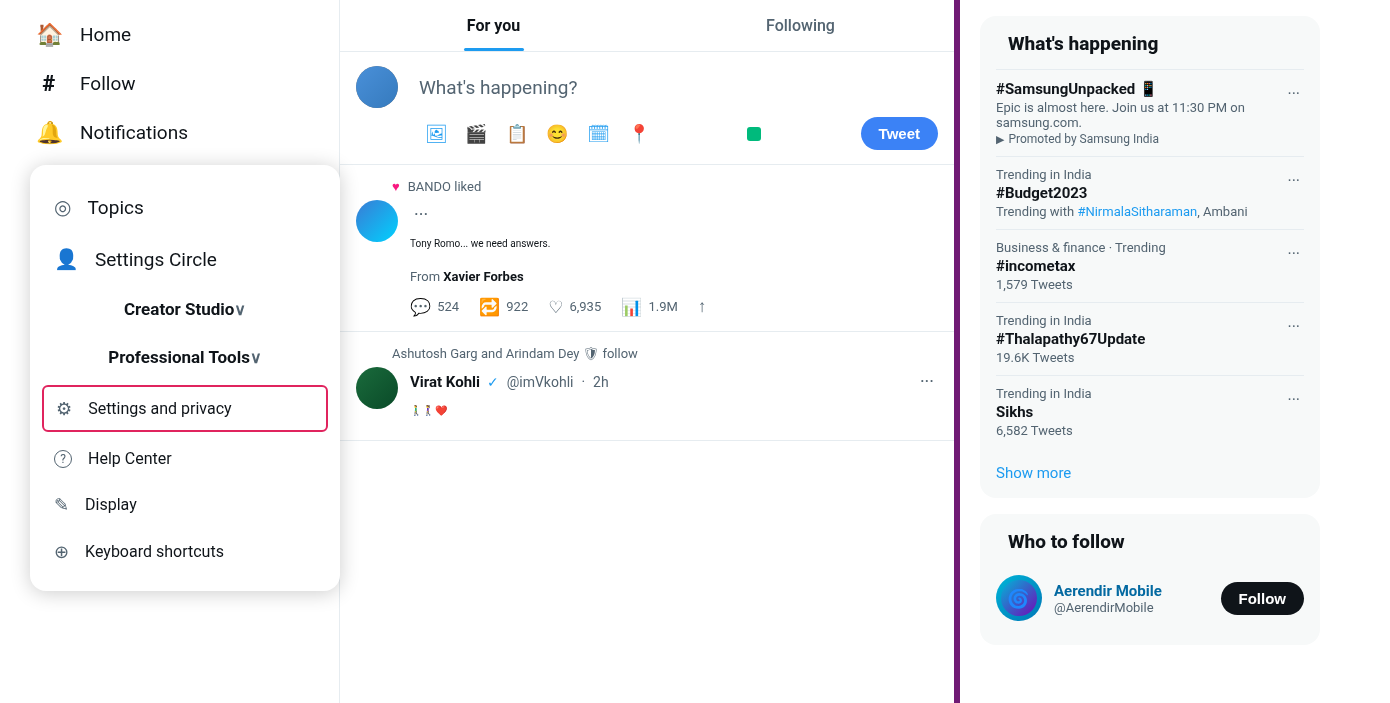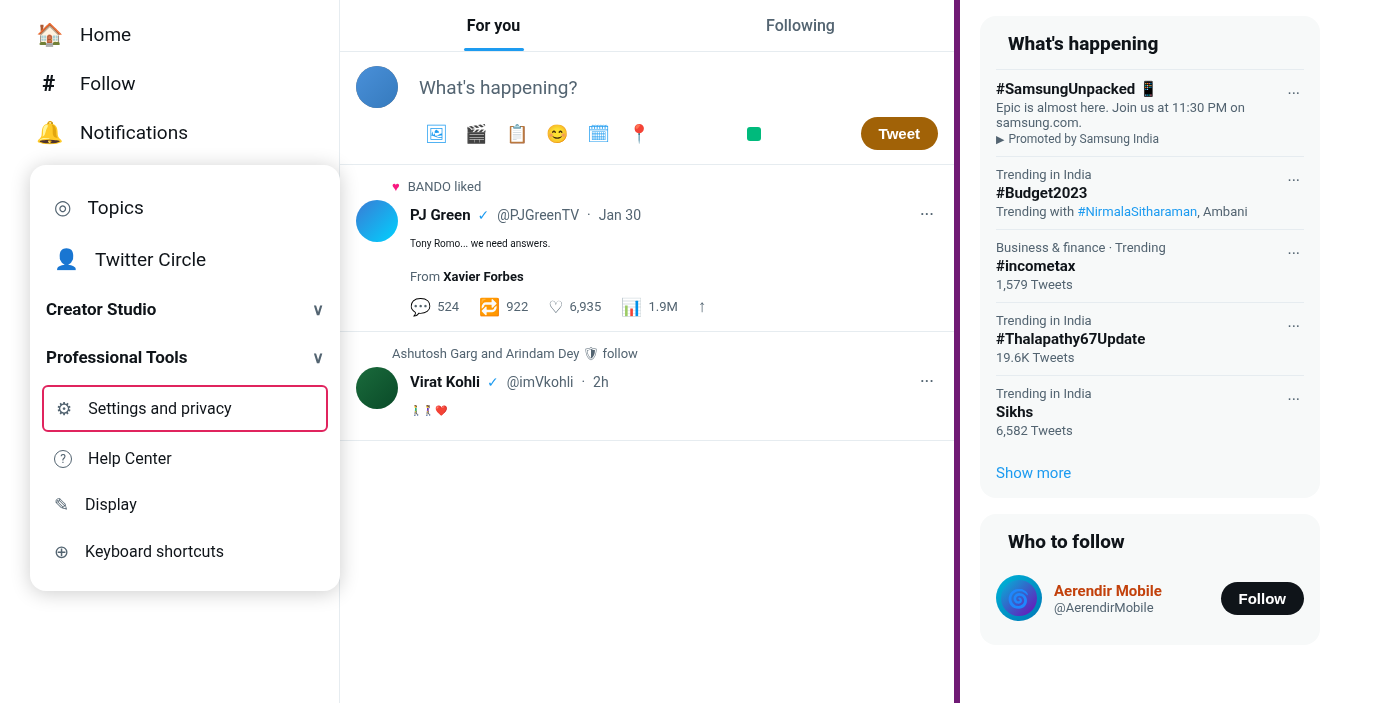--- a/index.html
+++ b/index.html
@@ -61,22 +61,22 @@
       font-size: 19px;
       color: #0f1419;
     }
     .dropdown-section-item .d-icon {
       font-size: 20px;
       color: #536471;
     }
     .dropdown-collapsible {
       display: flex;
       align-items: center;
-      justify-content: space-between;
-      padding: 14px 16px;
+      justify-content: center;
+      padding: 14px 40px;
       cursor: pointer;
       font-size: 17px;
       font-weight: 700;
       color: #0f1419;
     }
     .dropdown-collapsible .chevron { color: #536471; font-size: 16px; }
 
     .sub-item {
       display: flex;
       align-items: center;
@@ -174,21 +174,21 @@
     }
     .green-dot {
       width: 14px;
       height: 14px;
       border-radius: 3px;
       background: #00ba7c;
       margin-left: auto;
       margin-right: 10px;
     }
     .tweet-btn {
-      background: #a16207;
+      background: #3b82f6;
       color: #fff;
       border: none;
       border-radius: 20px;
       padding: 8px 18px;
       font-size: 15px;
       font-weight: 700;
       cursor: pointer;
       margin-left: auto;
     }
 
@@ -380,21 +380,21 @@
       flex-shrink: 0;
       display: flex;
       align-items: center;
       justify-content: center;
       font-size: 20px;
     }
     .follow-info { flex: 1; }
     .follow-name {
       font-size: 15px;
       font-weight: 700;
-      color: #c2410c;
+      color: #0369a1;
     }
     .follow-handle {
       font-size: 13px;
       color: #536471;
     }
     .follow-btn {
       background: #0f1419;
       color: #fff;
       border: none;
       border-radius: 20px;
@@ -435,21 +435,21 @@
     <span>Notifications</span>
   </div>
 
   <div class="dropdown-menu">
     <div class="dropdown-section-item">
       <span class="d-icon">◎</span>
       <span>Topics</span>
     </div>
     <div class="dropdown-section-item">
       <span class="d-icon">👤</span>
-      <span>Twitter Circle</span>
+      <span>Settings Circle</span>
     </div>
 
     <div class="dropdown-collapsible">
       <span>Creator Studio</span>
       <span class="chevron">∨</span>
     </div>
 
     <div class="dropdown-collapsible">
       <span>Professional Tools</span>
       <span class="chevron">∨</span>
@@ -507,27 +507,20 @@
 
   <div class="tweet-card">
     <div class="liked-by">
       <span style="color:#f91880;">♥</span>
       <span>BANDO liked</span>
     </div>
     <div class="tweet-header">
       <div class="tweet-avatar" style="background:linear-gradient(135deg,#3a7bd5,#00d2ff);"></div>
       <div class="tweet-meta">
         <div class="tweet-name-row">
-          <div>
-            <span class="tweet-name">PJ Green</span>
-            <span class="verified-badge">✓</span>
-            <span class="tweet-handle">@PJGreenTV</span>
-            <span class="tweet-dot">·</span>
-            <span class="tweet-date">Jan 30</span>
-          </div>
           <span class="more-icon">···</span>
         </div>
         <div class="tweet-text">Tony Romo... we need answers.</div>
         <div class="tweet-media">
           <div class="media-football-scene">
 
             <div style="position:absolute;top:0;left:0;right:0;bottom:0;background:linear-gradient(180deg, #0d0d0d 0%, #1a0800 15%, rgba(139,69,19,0.6) 35%, #2d5a1b 50%, #1e4010 100%);"></div>
 
             <div style="position:absolute;top:0;left:0;right:0;height:45%;background:linear-gradient(180deg,#0f0f0f 0%,#1a1a1a 40%,rgba(80,60,40,0.4) 100%);"></div>
 

